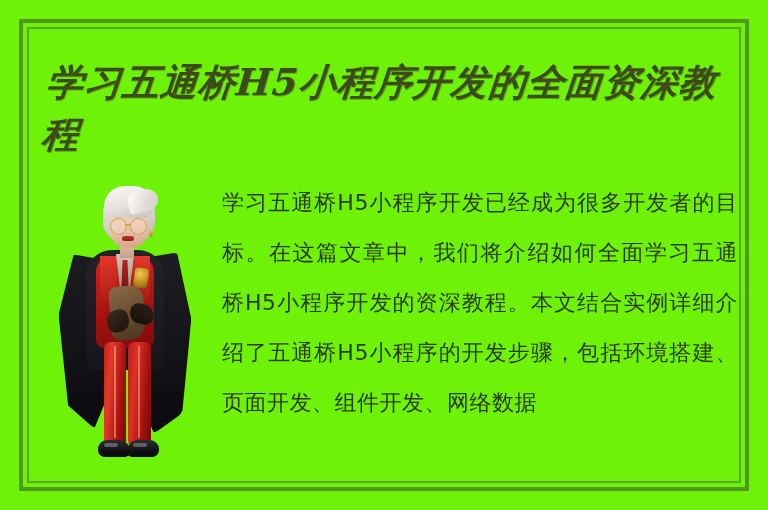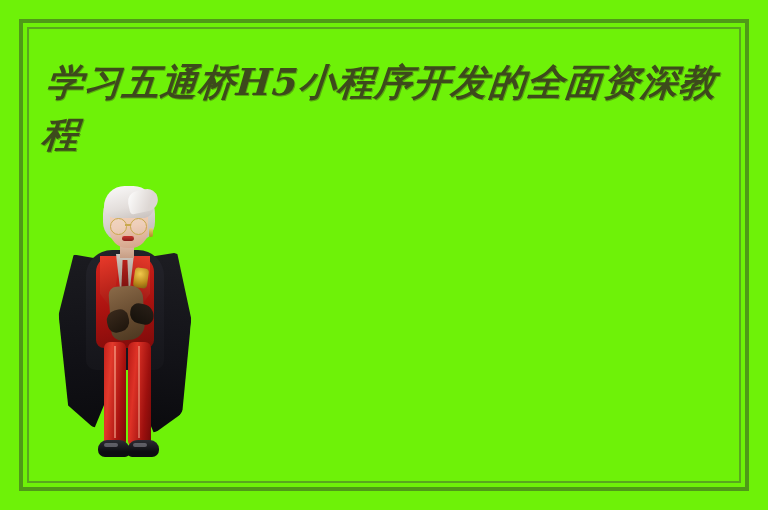--- a/index.html
+++ b/index.html
@@ -241,20 +241,21 @@
 </head>
 <body>
 
 <div id="canvas">
 
   <div class="frame-outer"></div>
   <div class="frame-inner"></div>
 
   <div class="title">学习五通桥H5小程序开发的全面资深教程</div>
 
+  <div class="body-copy">学习五通桥H5小程序开发已经成为很多开发者的目标。在这篇文章中，我们将介绍如何全面学习五通桥H5小程序开发的资深教程。本文结合实例详细介绍了五通桥H5小程序的开发步骤，包括环境搭建、页面开发、组件开发、网络数据</div>
 
   <div class="character">
     <div class="coat-left"></div>
     <div class="coat-right"></div>
     <div class="coat-body"></div>
 
     <div class="jacket"></div>
     <div class="lapel-l"></div>
     <div class="lapel-r"></div>
     <div class="shirt"></div>

